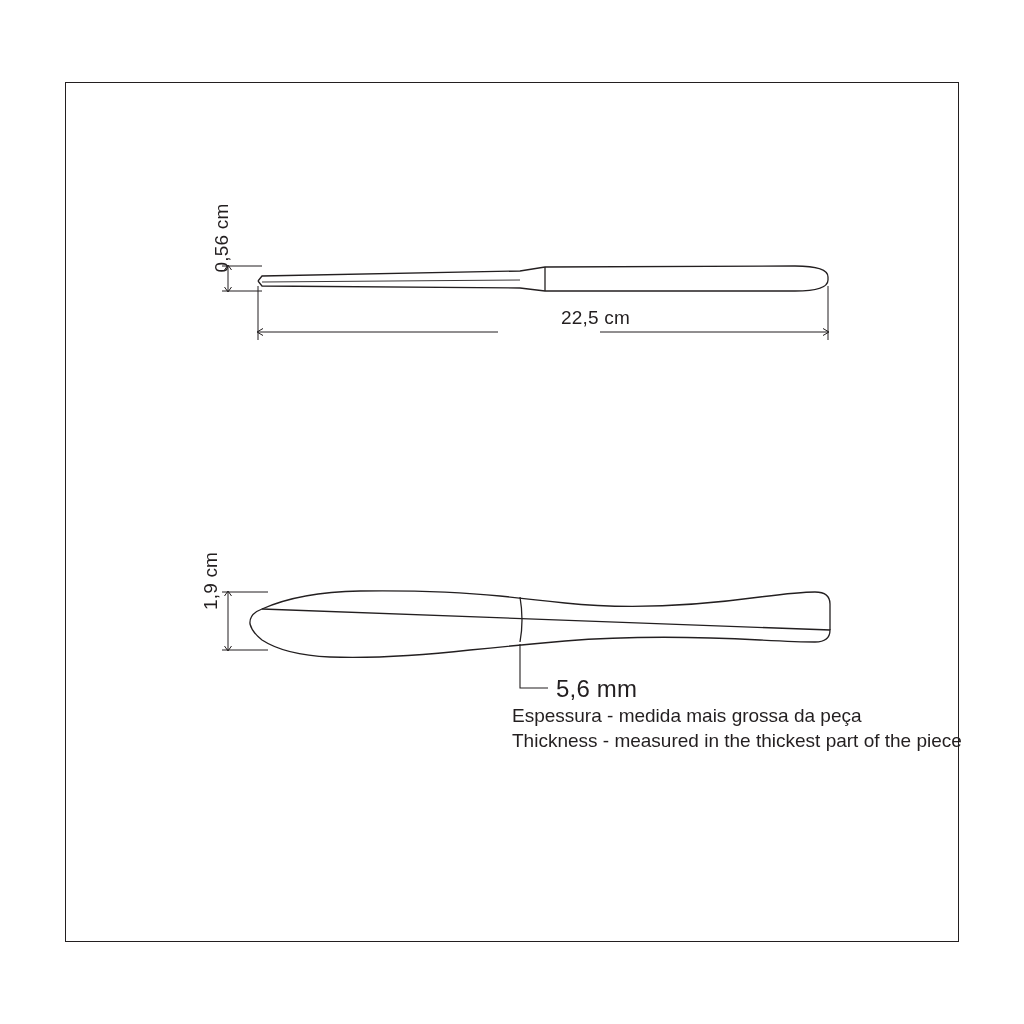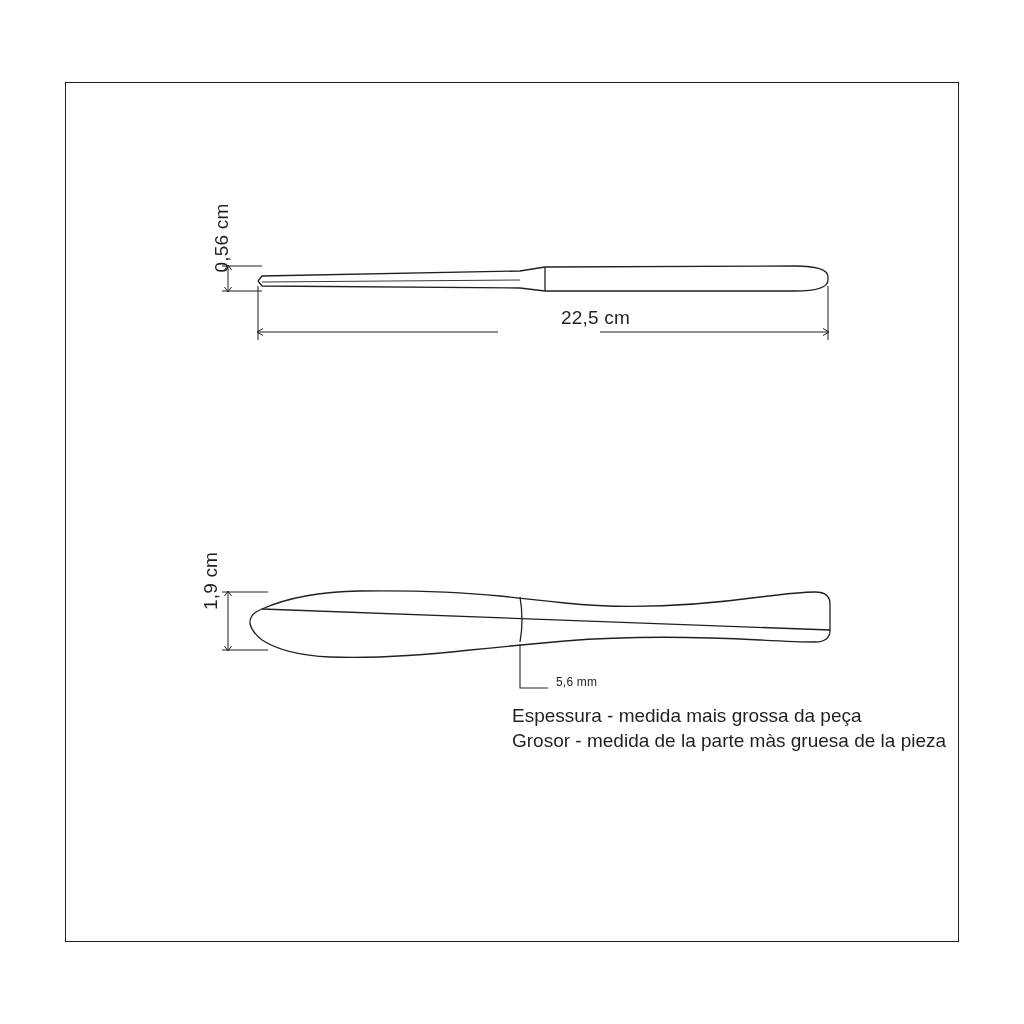--- a/index.html
+++ b/index.html
@@ -61,21 +61,21 @@
   }
   #label-side-height {
     left: 166px;
     top: 570px;
     width: 90px;
     text-align: center;
   }
   #label-thickness {
     left: 556px;
     top: 675px;
-    font-size: 12px;
+    font-size: 24px;
   }
   #caption {
     position: absolute;
     left: 512px;
     top: 703px;
     font-size: 19px;
     line-height: 25px;
     color: #231f20;
     white-space: nowrap;
   }
@@ -170,16 +170,16 @@
   <div class="dim-label vertical-label" id="label-top-height">0,56 cm</div>
 
   <div class="dim-label" id="label-length">22,5 cm</div>
 
   <div class="dim-label vertical-label" id="label-side-height">1,9 cm</div>
 
   <div class="dim-label" id="label-thickness">5,6 mm</div>
 
   <div id="caption">
     <div>Espessura - medida mais grossa da peça</div>
-    <div>Grosor - medida de la parte màs gruesa de la pieza</div>
+    <div>Thickness - measured in the thickest part of the piece</div>
   </div>
 
 </div>
 
 </body></html>

